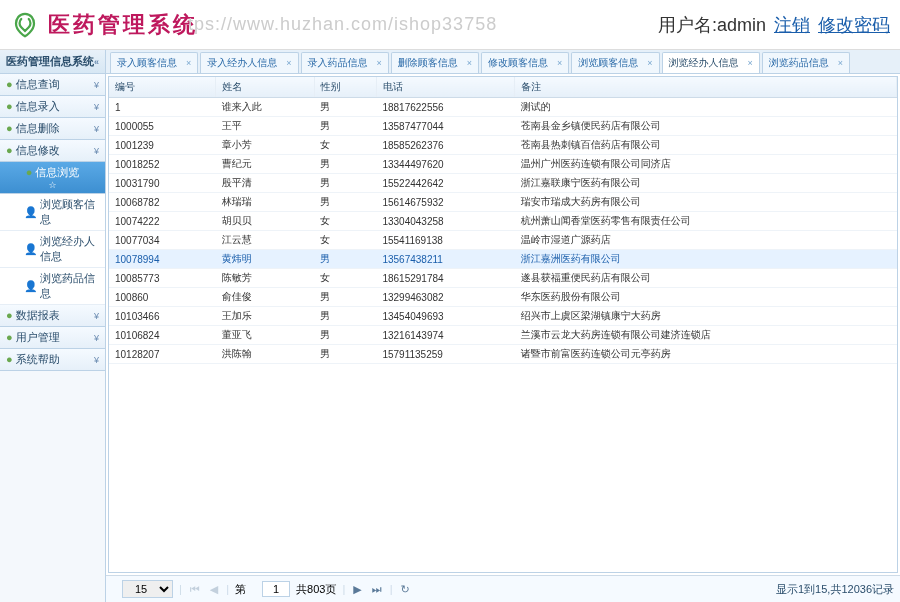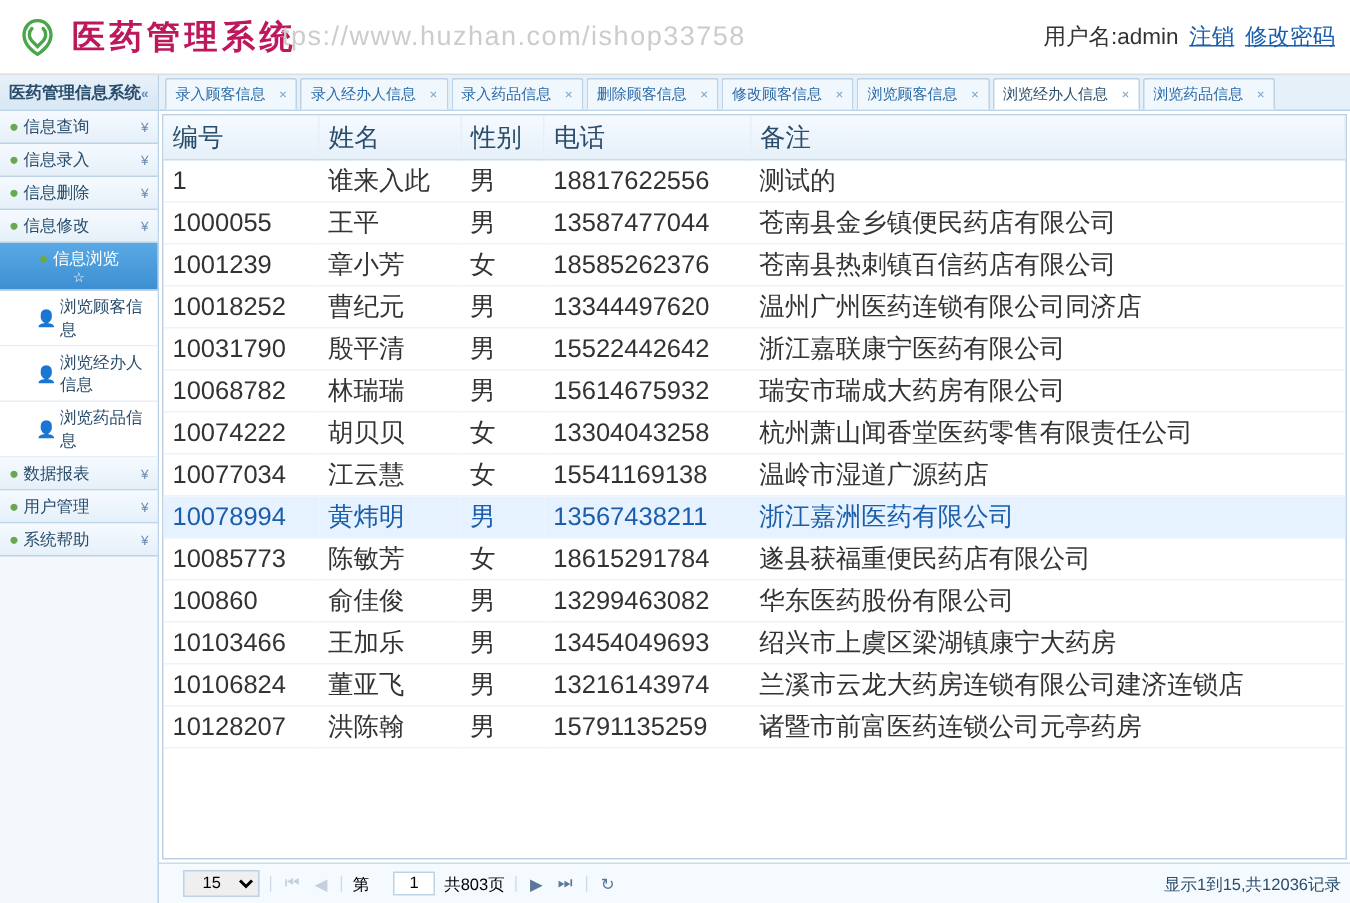--- a/index.html
+++ b/index.html
@@ -2,38 +2,38 @@
 <html><head>
 <meta charset="utf-8">
 <style>
 * { margin: 0; padding: 0; box-sizing: border-box; font-family: "Microsoft YaHei", Arial, sans-serif; }
 body { width: 900px; height: 602px; background: #fff; overflow: hidden; font-size: 11px; }
 .header { height: 50px; display: flex; align-items: center; padding: 0 10px; border-bottom: 1px solid #ddd; }
 .logo-icon { width: 30px; height: 30px; margin-right: 8px; }
 .logo-icon svg { width: 100%; height: 100%; }
 .app-title { font-size: 22px; color: #be185d; font-weight: bold; letter-spacing: 3px; }
 .watermark { font-size: 18px; color: #ccc; margin-left: -10px; letter-spacing: 1px; }
-.user-info { margin-left: auto; font-size: 15px; color: #333; }
+.user-info { margin-left: auto; font-size: 18px; color: #333; }
 .user-info a { color: #1a5eab; text-decoration: underline; margin-left: 3px; cursor: pointer; }
 .main { display: flex; height: 552px; }
 .sidebar { width: 106px; background: #f4f8fc; border-right: 1px solid #bcd2e6; }
 .sidebar-header { background: linear-gradient(#e8f1f9, #d7e7f4); padding: 4px 6px; font-size: 11px; font-weight: bold; color: #2a4d6b; border-bottom: 1px solid #bcd2e6; display: flex; align-items: center; justify-content: space-between; }
 .sidebar-item { background: linear-gradient(#f5faff, #e6f0f9); padding: 3px 6px; font-size: 11px; color: #2a4d6b; border-bottom: 1px solid #bcd2e6; display: flex; align-items: center; justify-content: space-between; cursor: pointer; }
 .sidebar-item.active { background: linear-gradient(#5aa9e6, #3d8fd1); color: #fff; flex-direction: column; }
 .sidebar-sub { background: #fff; padding: 3px 6px 3px 24px; font-size: 11px; color: #2a4d6b; border-bottom: 1px solid #e6eef6; cursor: pointer; display: flex; align-items: center; gap: 4px; }
 .chevron { font-size: 9px; color: #6a8bb0; }
 .sidebar-item.active .chevron { color: #fff; }
 .mini-icon { width: 12px; height: 12px; display: inline-block; }
 .content { flex: 1; display: flex; flex-direction: column; }
 .tabs { display: flex; background: #e6f0f9; border-bottom: 1px solid #bcd2e6; height: 24px; align-items: flex-end; padding-left: 4px; gap: 2px; }
 .tab { background: #f0f7fd; border: 1px solid #bcd2e6; border-bottom: none; padding: 3px 6px; font-size: 10px; color: #2a6aa8; cursor: pointer; display: flex; align-items: center; gap: 9px; border-radius: 2px 2px 0 0; }
 .tab.active { background: #fff; color: #2a4d6b; }
 .tab-close { color: #7aa8d0; font-size: 9px; cursor: pointer; }
 .table-wrap { flex: 1; overflow: auto; border: 1px solid #bcd2e6; margin: 2px; }
-table { width: 100%; border-collapse: collapse; font-size: 17px; }
+table { width: 100%; border-collapse: collapse; font-size: 10px; }
 th { background: linear-gradient(#f5faff, #e6f0f9); text-align: left; padding: 3px 6px; border-bottom: 1px solid #cddbe8; border-right: 1px solid #e6eef6; color: #2a4d6b; font-weight: normal; }
 td { padding: 2px 6px; border-bottom: 1px solid #eef3f8; color: #333; }
 tr.highlight td { background: #e6f2ff; color: #1a5eab; }
 .pager { display: flex; align-items: center; gap: 6px; padding: 4px 6px; border-top: 1px solid #cddbe8; background: #f5faff; font-size: 11px; }
 .pager select, .pager input { font-size: 11px; border: 1px solid #bcd2e6; padding: 1px 8px; margin-left: 10px; }
 .pager input { width: 28px; text-align: center; }
 .pbtn { cursor: pointer; color: #5a7998; padding: 0 2px; }
 .pbtn.disabled { color: #c3d0dd; cursor: default; }
 .pager-right { margin-left: auto; color: #2a4d6b; }
 .sep { color: #cddbe8; }

